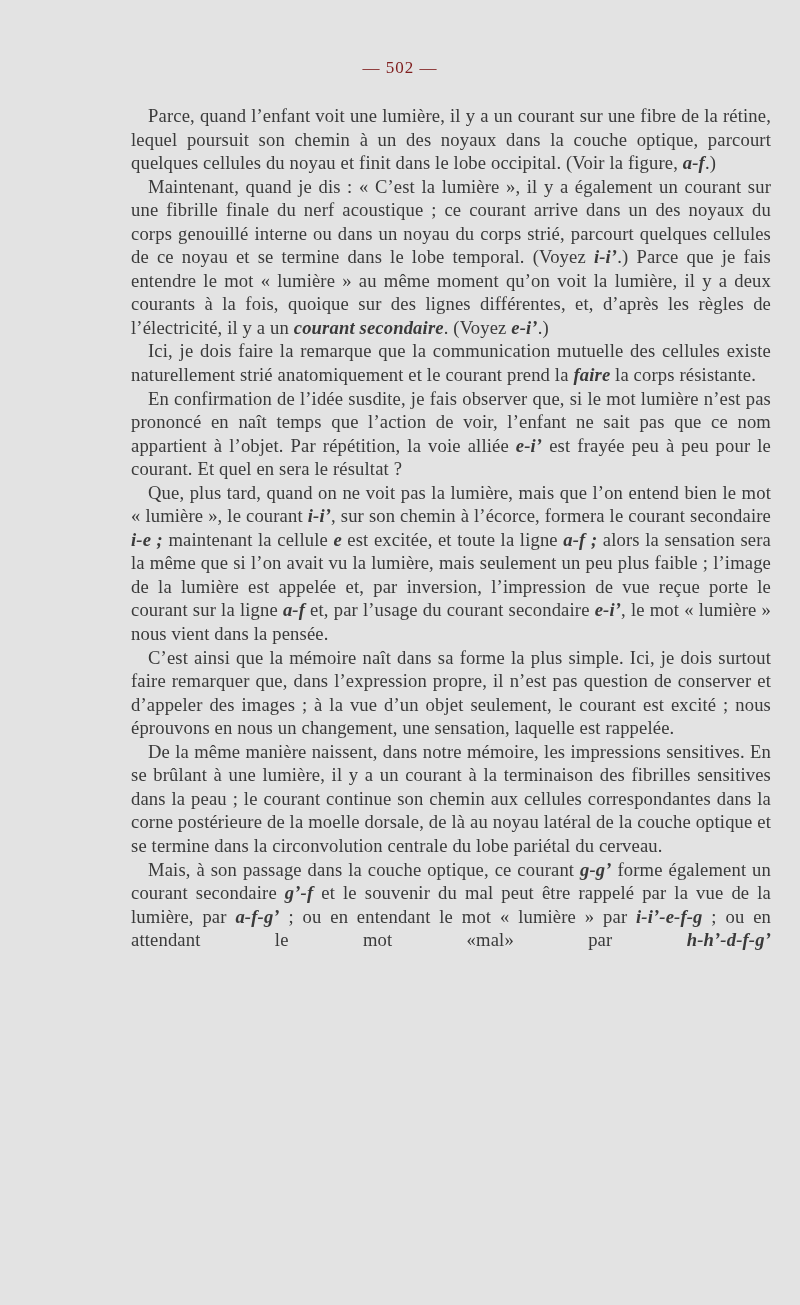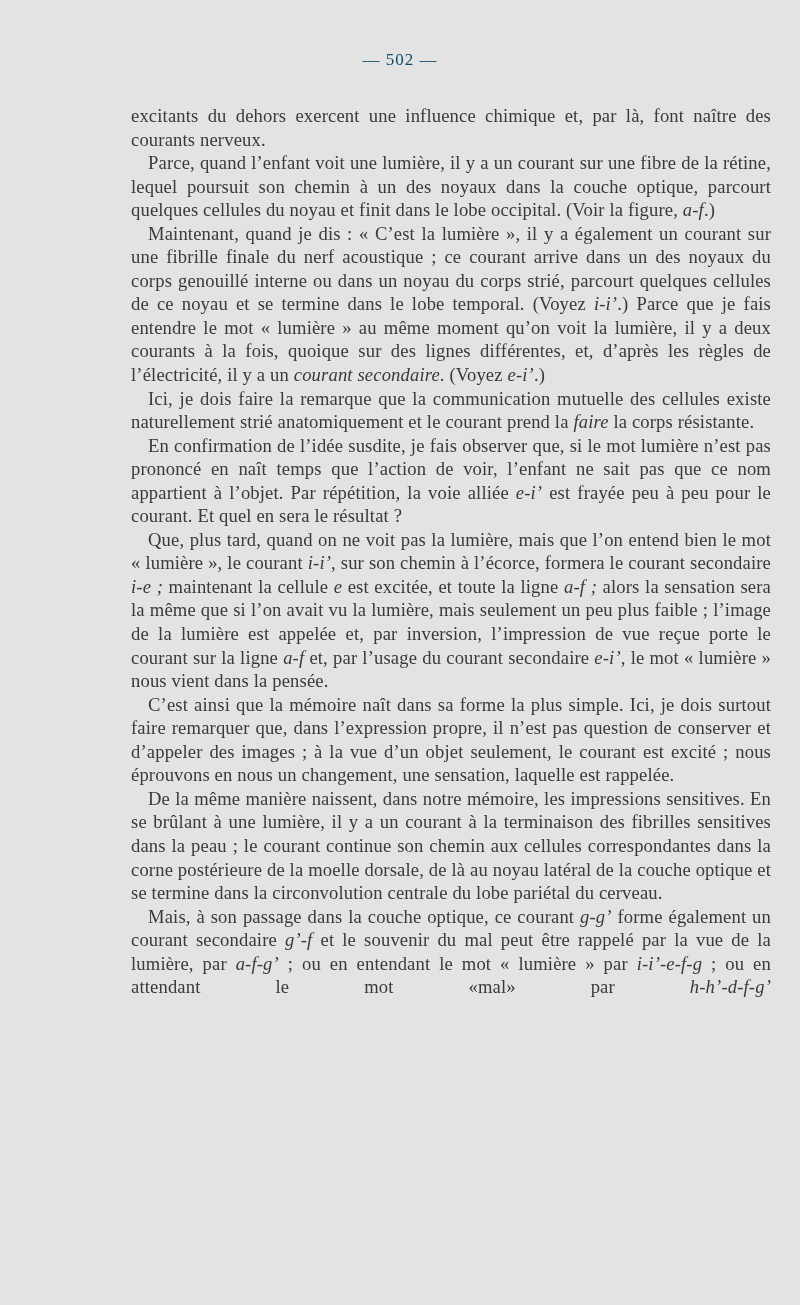--- a/index.html
+++ b/index.html
@@ -10,27 +10,27 @@
   body {
     width: 800px;
     height: 1305px;
     position: relative;
     overflow: hidden;
     font-family: "Liberation Serif", "DejaVu Serif", serif;
     color: #3a3a3a;
   }
   .page-number {
     position: absolute;
-    top: 50px;
+    top: 58px;
     left: 0;
     width: 100%;
     text-align: center;
     font-size: 17px;
     letter-spacing: 1px;
-    color: #0c4a6e;
+    color: #7f1d1d;
   }
   .text-block {
     position: absolute;
     top: 104px;
     left: 131px;
     width: 640px;
     font-size: 18.6px;
     line-height: 23.55px;
     text-align: justify;
     letter-spacing: 0.15px;
@@ -42,29 +42,29 @@
     text-align-last: left;
   }
   .text-block p.cont {
     text-indent: 0;
   }
   .text-block p.last-justified {
     text-align-last: justify;
   }
   em {
     font-style: italic;
+    font-weight: bold;
   }
 </style>
 </head>
 <body>
 
 <div class="page-number">— 502 —</div>
 
 <div class="text-block">
-  <p class="cont"><span>excitants du dehors exercent une influence chimique et, par là, font naître des courants nerveux.</span></p>
   <p><span>Parce, quand l’enfant voit une lumière, il y a un courant sur une fibre de la rétine, lequel poursuit son chemin à un des noyaux dans la couche optique, parcourt quelques cellules du noyau et finit dans le lobe occipital. (Voir la figure, </span><em>a-f</em><span>.)</span></p>
   <p><span>Maintenant, quand je dis : « C’est la lumière », il y a également un courant sur une fibrille finale du nerf acoustique ; ce courant arrive dans un des noyaux du corps genouillé interne ou dans un noyau du corps strié, parcourt quelques cellules de ce noyau et se termine dans le lobe temporal. (Voyez </span><em>i-i’</em><span>.) Parce que je fais entendre le mot « lumière » au même moment qu’on voit la lumière, il y a deux courants à la fois, quoique sur des lignes différentes, et, d’après les règles de l’électricité, il y a un </span><em>courant secondaire</em><span>. (Voyez </span><em>e-i’</em><span>.)</span></p>
   <p><span>Ici, je dois faire la remarque que la communication mutuelle des cellules existe naturellement strié anatomiquement et le courant prend la </span><em>faire</em><span> la corps résistante.</span></p>
   <p><span>En confirmation de l’idée susdite, je fais observer que, si le mot lumière n’est pas prononcé en naît temps que l’action de voir, l’enfant ne sait pas que ce nom appartient à l’objet. Par répétition, la voie alliée </span><em>e-i’</em><span> est frayée peu à peu pour le courant. Et quel en sera le résultat ?</span></p>
   <p><span>Que, plus tard, quand on ne voit pas la lumière, mais que l’on entend bien le mot « lumière », le courant </span><em>i-i’</em><span>, sur son chemin à l’écorce, formera le courant secondaire </span><em>i-e ;</em><span> maintenant la cellule </span><em>e</em><span> est excitée, et toute la ligne </span><em>a-f ;</em><span> alors la sensation sera la même que si l’on avait vu la lumière, mais seulement un peu plus faible ; l’image de la lumière est appelée et, par inversion, l’impression de vue reçue porte le courant sur la ligne </span><em>a-f</em><span> et, par l’usage du courant secondaire </span><em>e-i’</em><span>, le mot « lumière » nous vient dans la pensée.</span></p>
   <p><span>C’est ainsi que la mémoire naît dans sa forme la plus simple. Ici, je dois surtout faire remarquer que, dans l’expression propre, il n’est pas question de conserver et d’appeler des images ; à la vue d’un objet seulement, le courant est excité ; nous éprouvons en nous un changement, une sensation, laquelle est rappelée.</span></p>
   <p><span>De la même manière naissent, dans notre mémoire, les impressions sensitives. En se brûlant à une lumière, il y a un courant à la terminaison des fibrilles sensitives dans la peau ; le courant continue son chemin aux cellules correspondantes dans la corne postérieure de la moelle dorsale, de là au noyau latéral de la couche optique et se termine dans la circonvolution centrale du lobe pariétal du cerveau.</span></p>
   <p class="last-justified"><span>Mais, à son passage dans la couche optique, ce courant </span><em>g-g’</em><span> forme également un courant secondaire </span><em>g’-f</em><span> et le souvenir du mal peut être rappelé par la vue de la lumière, par </span><em>a-f-g’</em><span> ; ou en entendant le mot « lumière » par </span><em>i-i’-e-f-g</em><span> ; ou en attendant le mot «mal» par </span><em>h-h’-d-f-g’</em></p>
 </div>
 

